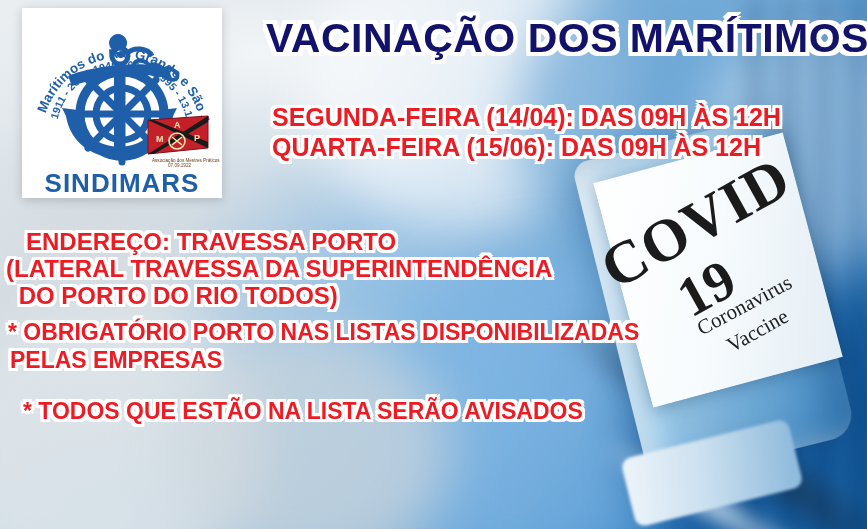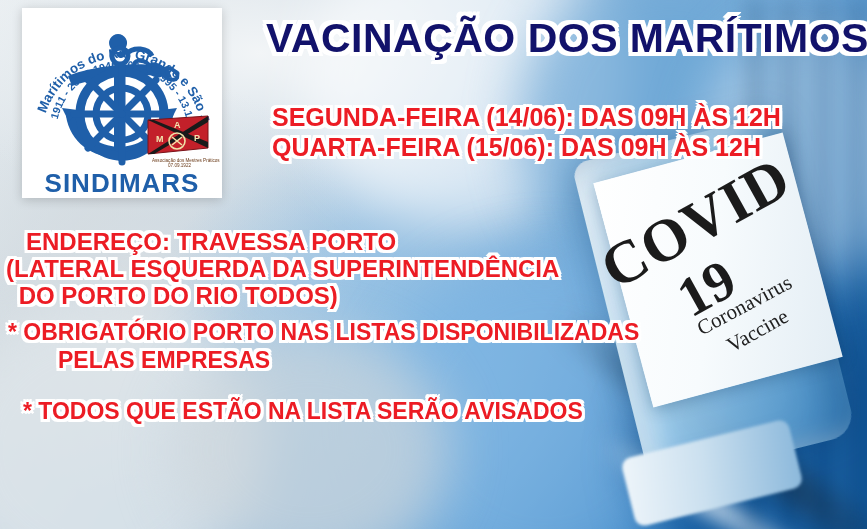--- a/index.html
+++ b/index.html
@@ -122,21 +122,21 @@
   }
 
   .sched1 { left:272px; top:105px; font-size:25px; }
   .sched2 { left:272px; top:135px; font-size:25px; }
 
   .addr1 { left:26px; top:230px; font-size:24px; }
   .addr2 { left:6px;  top:257px; font-size:24px; }
   .addr3 { left:12px; top:284px; font-size:24px; }
 
   .note1a { left:8px; top:321px; font-size:23px; }
-  .note1b { left:10px; top:349px; font-size:23px;margin-left:48px; }
+  .note1b { left:10px; top:349px; font-size:23px; }
   .note2  { left:8px; top:400px; font-size:23px;margin-left:15px; }
   .note3  { left:8px; top:455px; font-size:23px; }
 </style>
 </head>
 <body>
 
 <div id="poster">
 
   <div class="bg-layer bg-base"></div>
   <div class="blob b1"></div>
@@ -229,24 +229,24 @@
         <text x="130" y="154" font-family="Liberation Sans, sans-serif" font-size="4.6" fill="#6a3a18">Associação dos Mestres Práticos</text>
         <text x="146" y="159" font-family="Liberation Sans, sans-serif" font-size="4.6" fill="#6a3a18">07.09.1922</text>
       </g>
 
       <text x="100" y="184" text-anchor="middle" font-family="Liberation Sans, sans-serif" font-size="26" font-weight="700" fill="#1f5fa9" letter-spacing="1">SINDIMARS</text>
     </svg>
   </div>
 
   <div class="txt title">VACINAÇÃO DOS MARÍTIMOS</div>
 
-  <div class="txt red sched1">SEGUNDA-FEIRA (14/06): DAS 09H ÀS 12H</div>
+  <div class="txt red sched1">SEGUNDA-FEIRA (14/04): DAS 09H ÀS 12H</div>
   <div class="txt red sched2">QUARTA-FEIRA (15/06): DAS 09H ÀS 12H</div>
 
   <div class="txt red addr1">ENDEREÇO: TRAVESSA PORTO</div>
-  <div class="txt red addr2">(LATERAL ESQUERDA DA SUPERINTENDÊNCIA</div>
+  <div class="txt red addr2">(LATERAL TRAVESSA DA SUPERINTENDÊNCIA</div>
   <div class="txt red addr3"> DO PORTO DO RIO TODOS)</div>
 
   <div class="txt red note1a">* OBRIGATÓRIO PORTO NAS LISTAS DISPONIBILIZADAS</div>
   <div class="txt red note1b">PELAS EMPRESAS</div>
   <div class="txt red note2">* TODOS QUE ESTÃO NA LISTA SERÃO AVISADOS</div>
 
 </div>
 
 </body></html>

